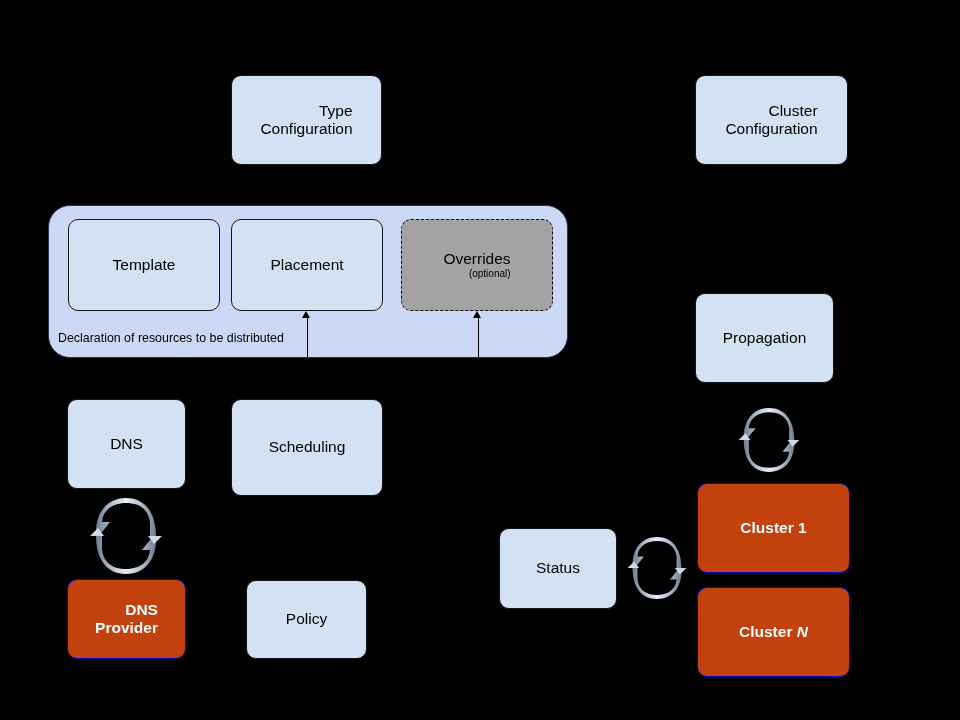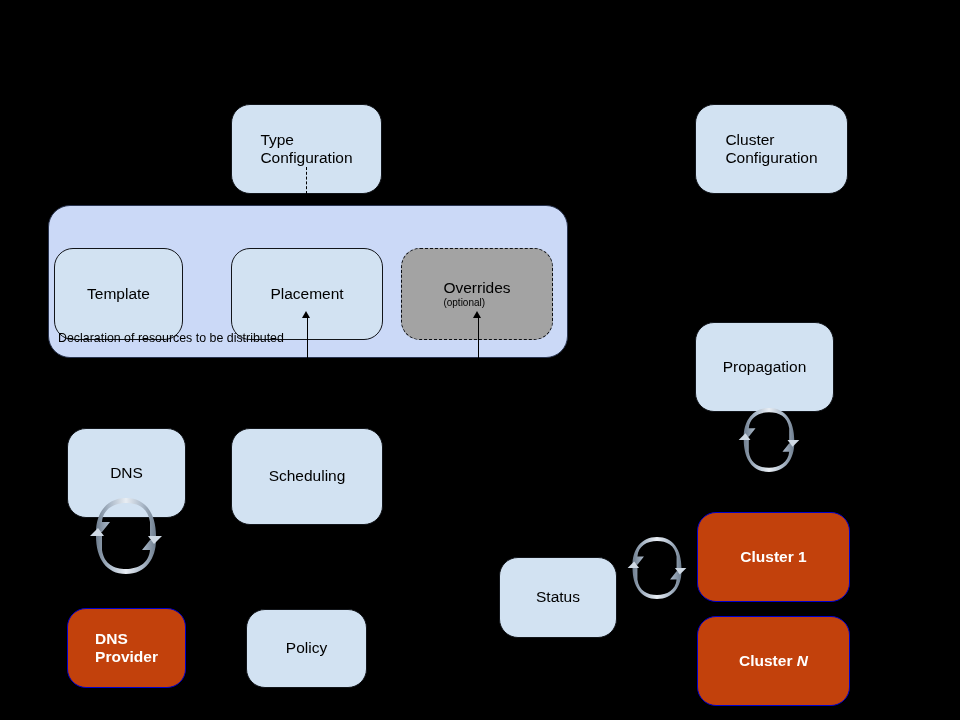--- a/index.html
+++ b/index.html
@@ -14,24 +14,23 @@
     background: #000000;
     overflow: hidden;
     font-family: "Liberation Sans", sans-serif;
   }
   .node {
     position: absolute;
     box-sizing: border-box;
     display: flex;
     align-items: center;
     justify-content: center;
-    text-align: left;
+    text-align: right;
     line-height: 1.18;
-    border-radius: 19px;
-    margin-top: 29px;
+    border-radius: 10px;
   }
   .node .lbl { display: block; }
   .node .sub { display: block; font-size: 10px; }
 
   
   .lite {
     background: #d2e2f2;
     border: 1px solid #12151a;
     color: #000000;
     font-size: 15.5px;
@@ -109,21 +108,21 @@
   <div class="arrowhead down" style="left:132px; top:213px;"></div>
 
   <div class="vline dashed" style="left:306px; top:167px; height:51px;"></div>
   <div class="arrowhead down" style="left:301px; top:213px;"></div>
 
   <div class="vline dashed" style="left:477px; top:200px; height:18px;"></div>
   <div class="arrowhead down" style="left:472px; top:213px;"></div>
 
   <div class="group" style="left:48px; top:205px; width:520px; height:153px;"></div>
 
-  <div class="node lite" style="left:54px; top:219px; width:129px; height:92px;">
+  <div class="node lite" style="left:68px; top:219px; width:152px; height:92px;">
     <span class="lbl">Template</span>
   </div>
 
   <div class="node lite" style="left:231px; top:219px; width:152px; height:92px;">
     <span class="lbl">Placement</span>
   </div>
 
   <div class="node dashdot" style="left:401px; top:219px; width:152px; height:92px;">
     <span>
       <span class="lbl">Overrides</span>

